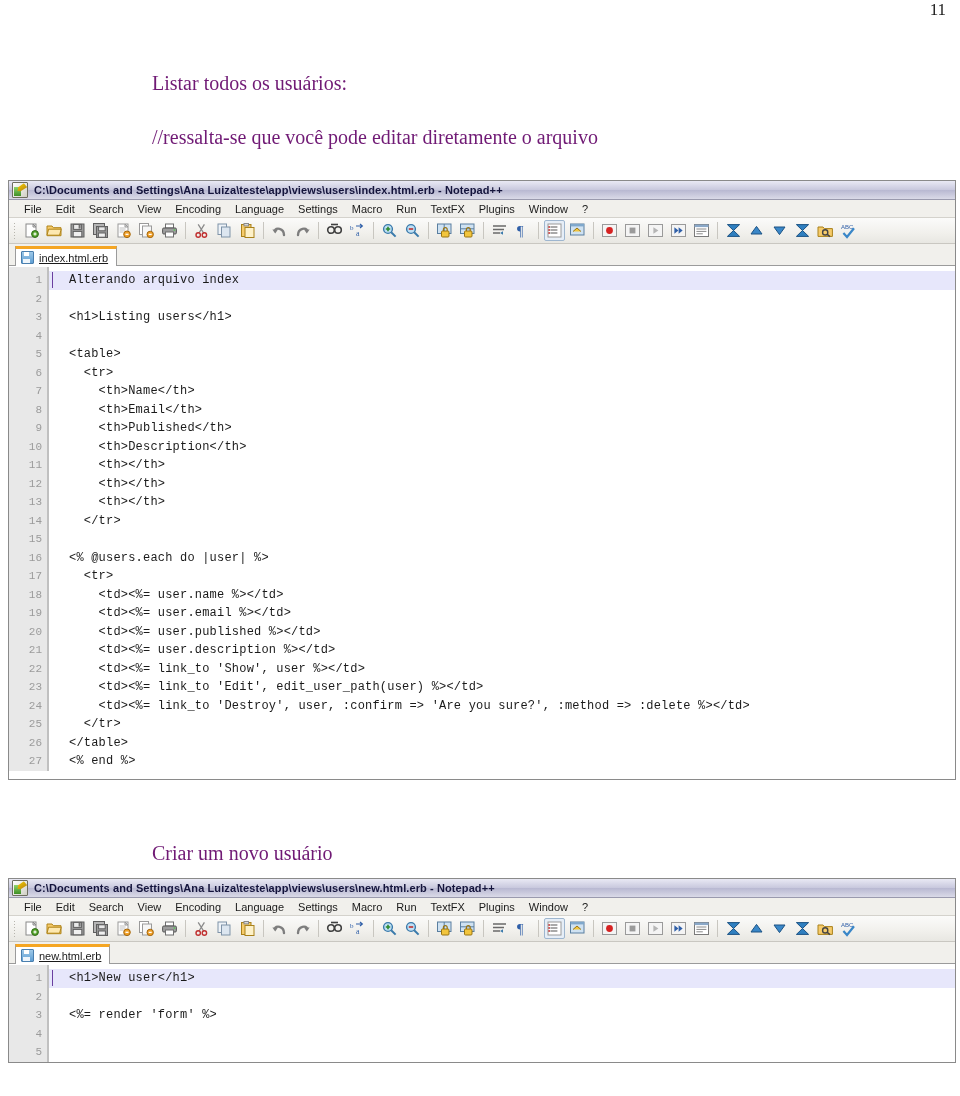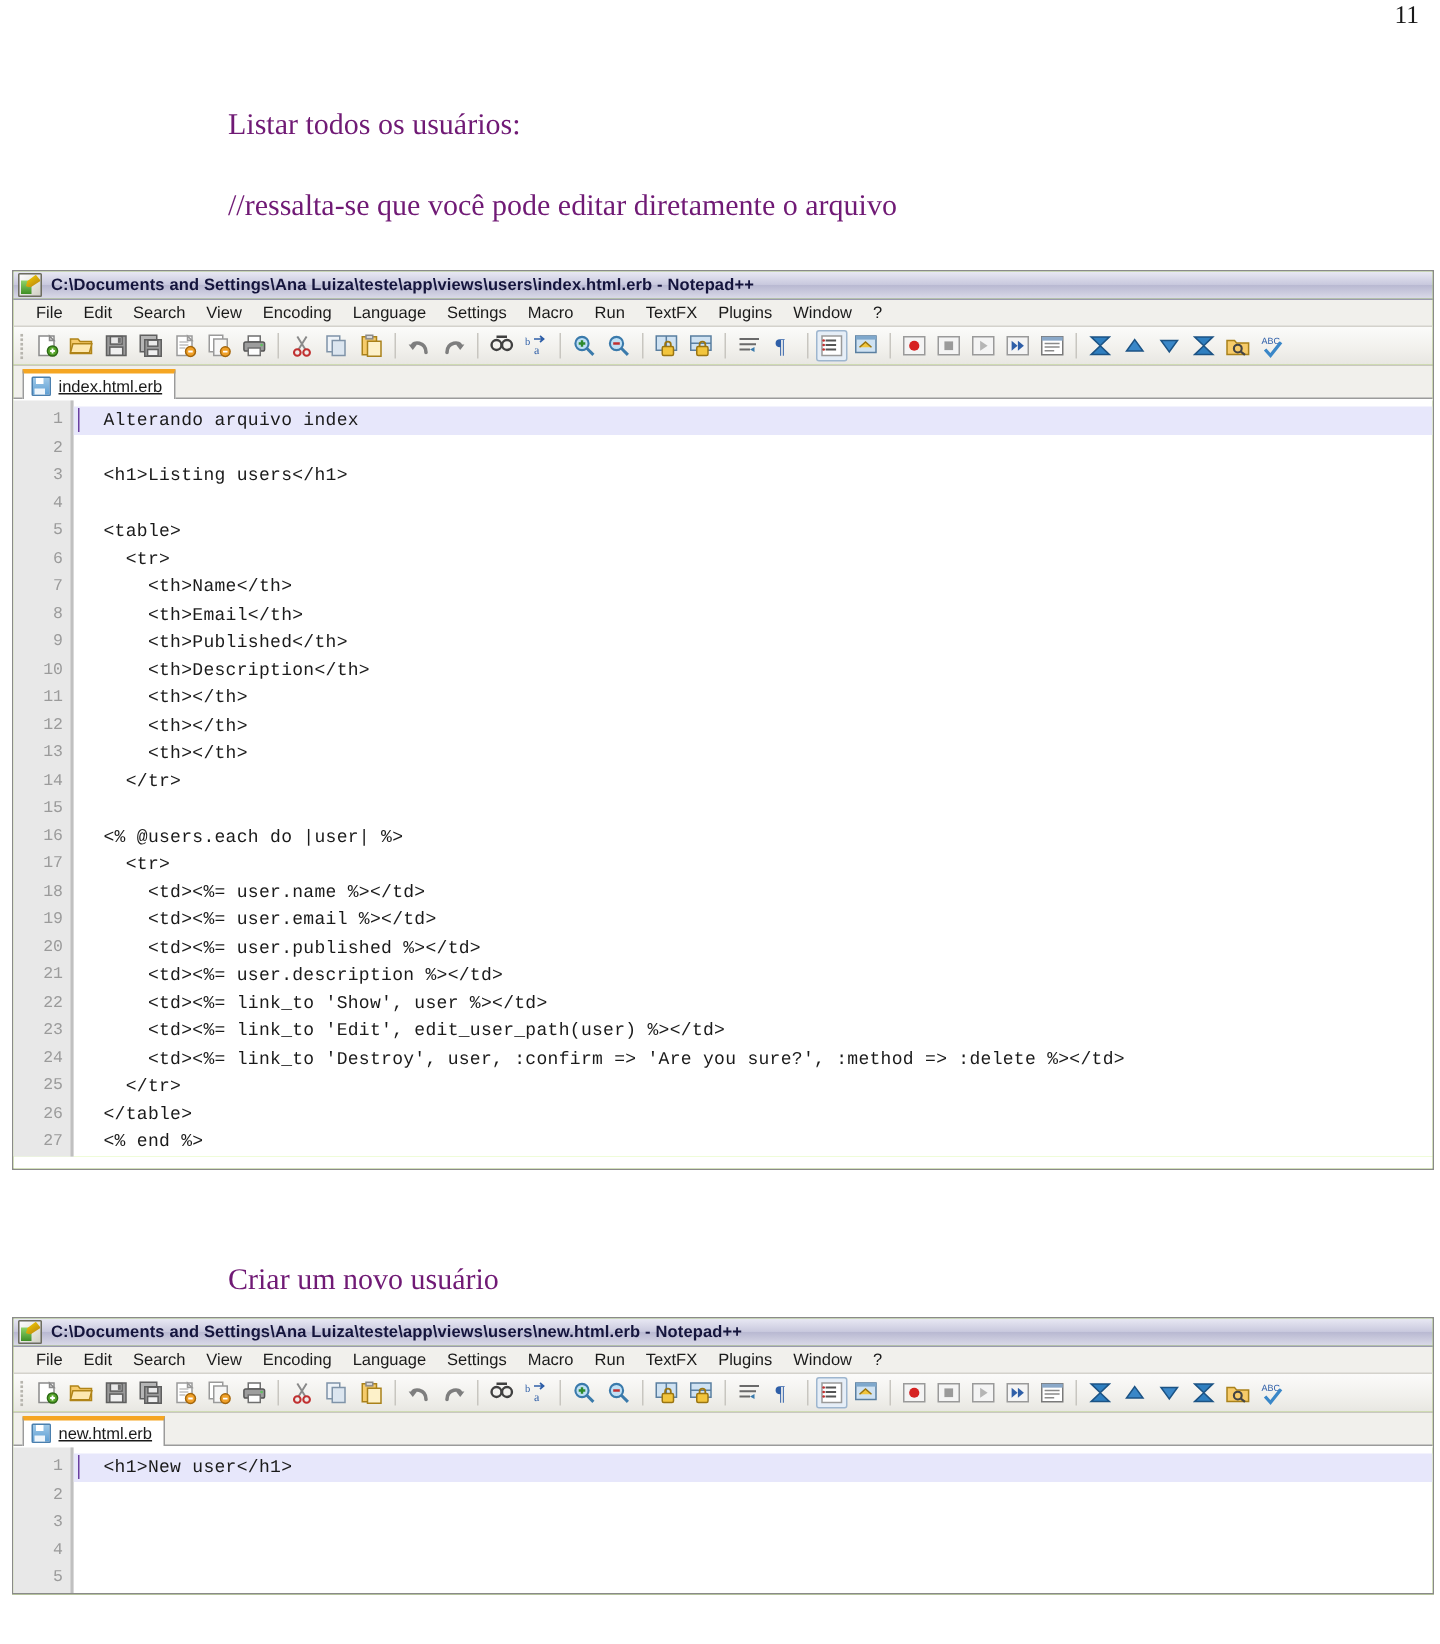--- a/index.html
+++ b/index.html
@@ -885,16 +885,17 @@
       <div class="gutter-num">1</div>
       <div class="gutter-num">2</div>
       <div class="gutter-num">3</div>
       <div class="gutter-num">4</div>
       <div class="gutter-num">5</div>
     </div>
     <div class="npp-code">
       <div class="caret"></div>
       <div class="code-line current">&lt;h1&gt;New user&lt;/h1&gt;</div>
       <div class="code-line"></div>
+      <div class="code-line">&lt;%= render 'form' %&gt;</div>
       <div class="code-line"></div>
     </div>
   </div>
 </div>
 
 </body></html>

